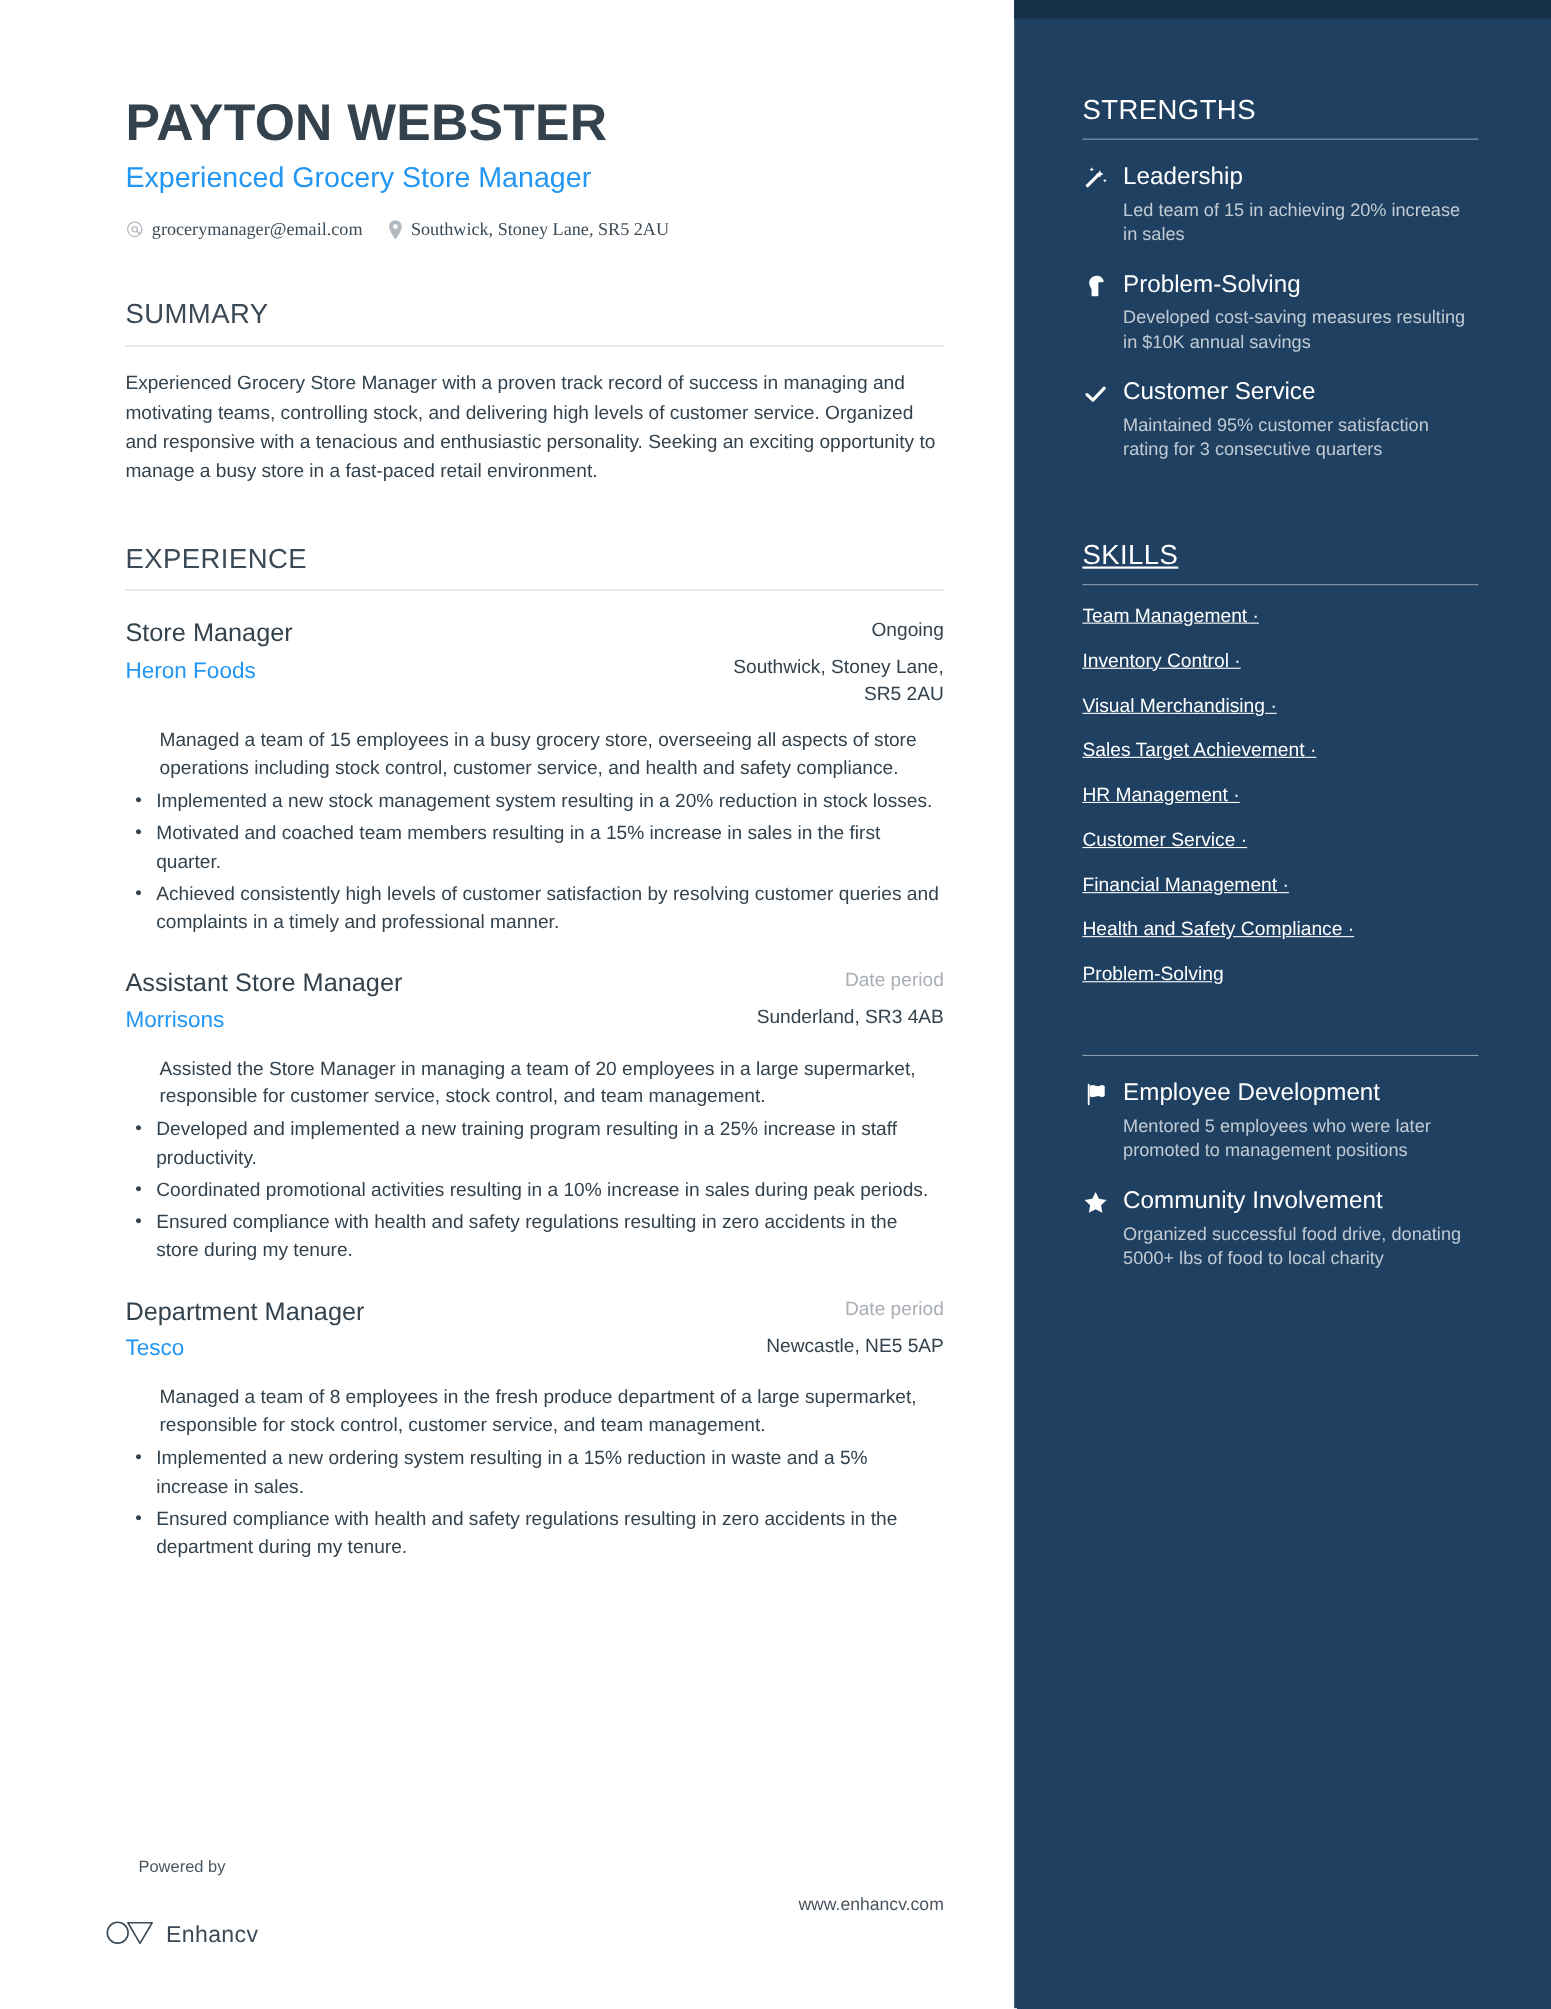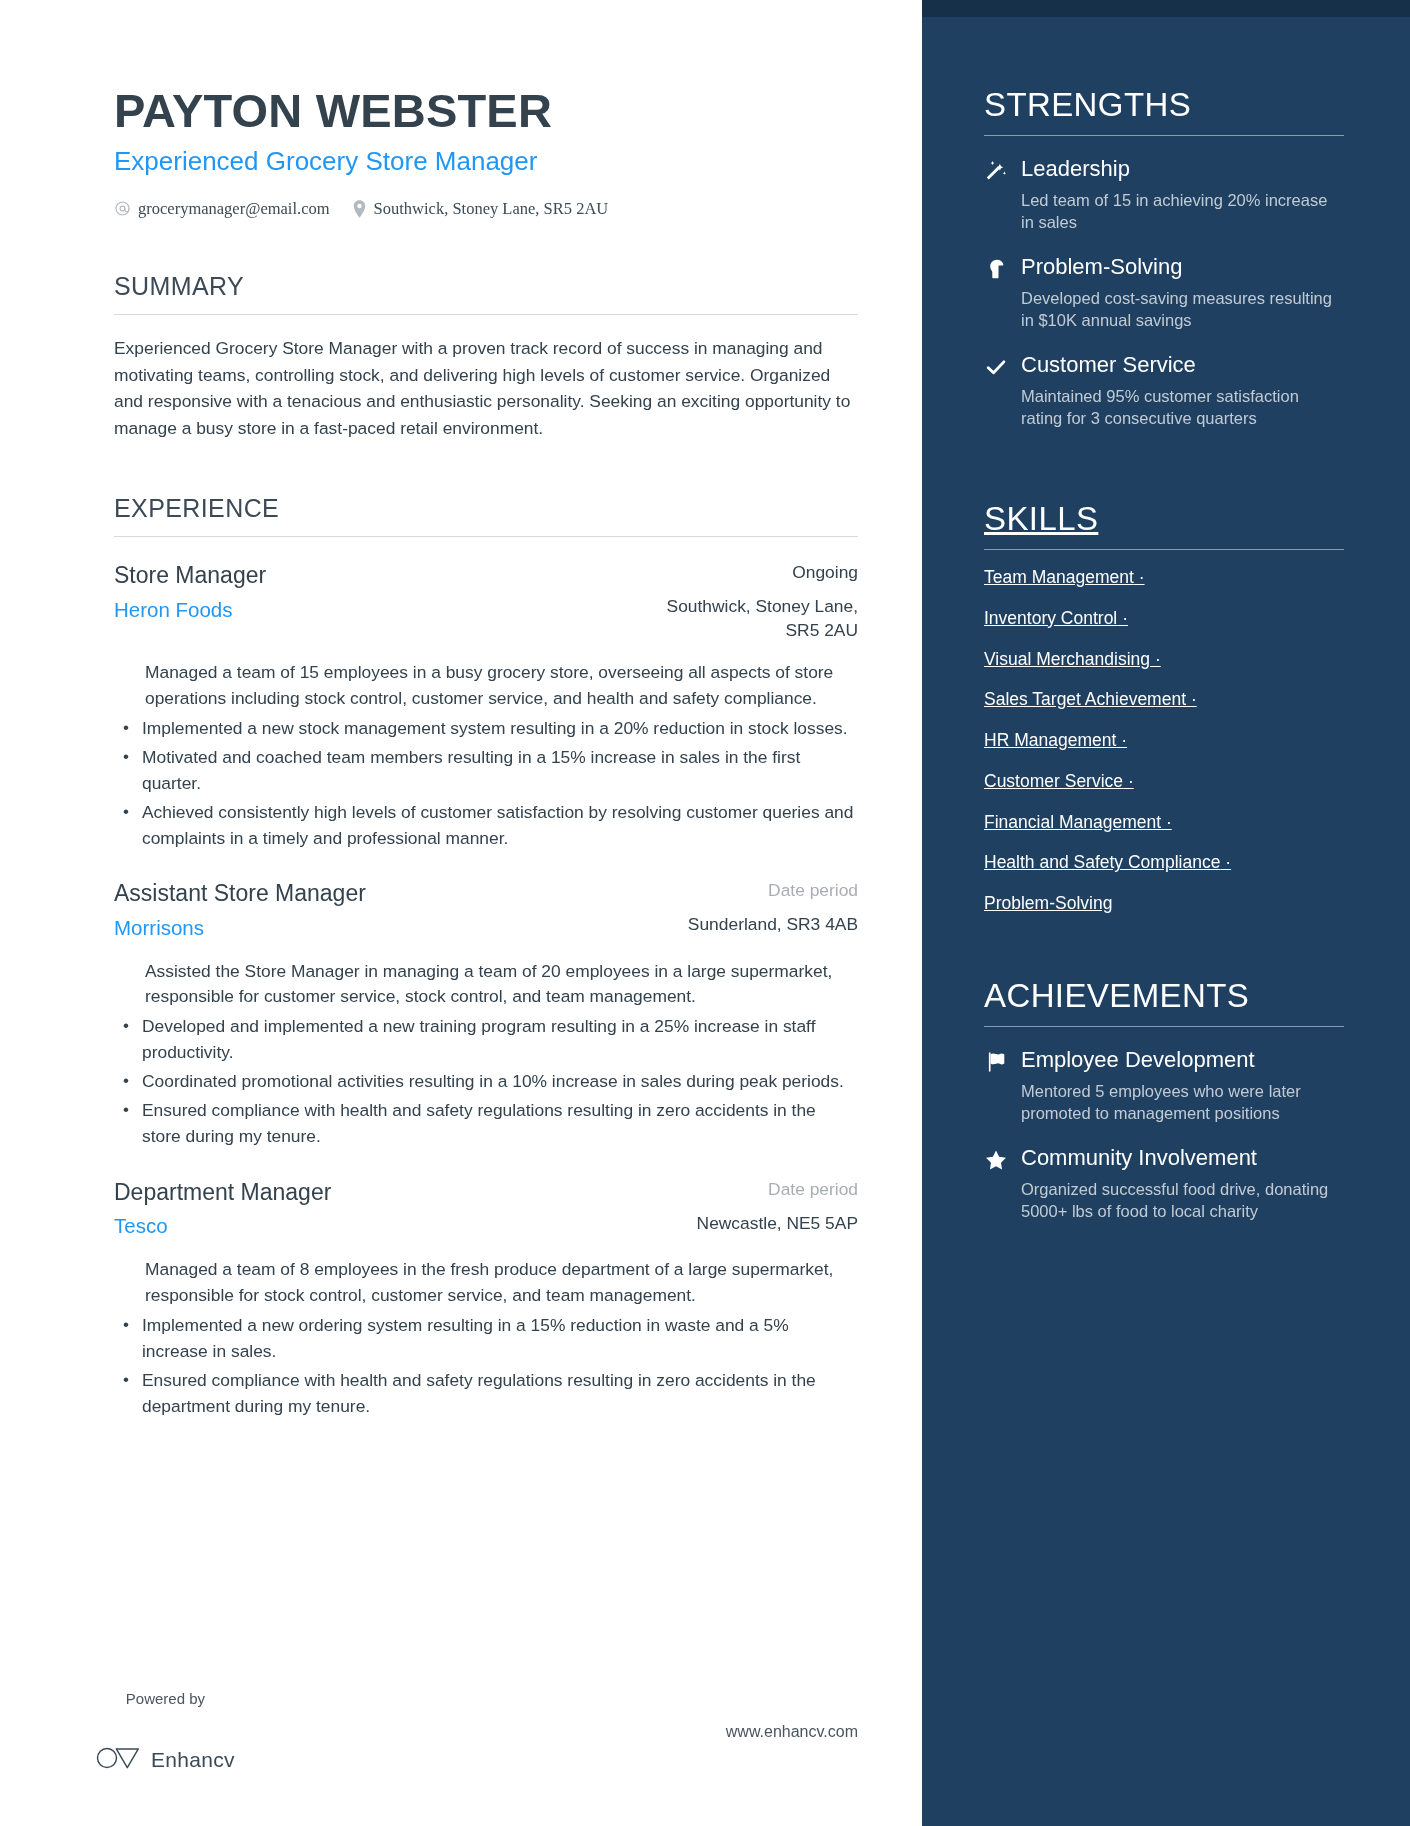--- a/index.html
+++ b/index.html
@@ -166,21 +166,21 @@
     position: relative;
   }
   .side-top-strip {
     position: absolute;
     top: 0; left: 0; right: 0;
     height: 17px;
     background: #16304a;
   }
   .side-section { margin-bottom: 10px; }
   .side-title {
-    font-size: 33px;
+    font-size: 25px;
     font-weight: 400;
     letter-spacing: 0.4px;
     color: #ffffff;
     padding-bottom: 11px;
   }
   .side-rule { height: 1px; background: #8b9cac; width: 100%; }
 
   .strength { margin-top: 20px; display: flex; gap: 13px; align-items: flex-start; }
   .s-icon {
     width: 24px;
@@ -390,21 +390,20 @@
           <div class="skill"><span>Sales Target Achievement</span><span class="sep"> ·</span></div>
           <div class="skill"><span>HR Management</span><span class="sep"> ·</span></div>
           <div class="skill"><span>Customer Service</span><span class="sep"> ·</span></div>
           <div class="skill"><span>Financial Management</span><span class="sep"> ·</span></div>
           <div class="skill"><span>Health and Safety Compliance</span><span class="sep"> ·</span></div>
           <div class="skill"><span>Problem-Solving</span></div>
         </div>
     </div>
 
     <div class="side-section sec-gap-ach">
-      <div class="side-title">ACHIEVEMENTS</div>
       <div class="side-rule"></div>
       <div id="achievements-container">
           <div class="strength">
             <div class="s-icon">
               <svg width="23" height="22" viewBox="0 0 24 24" fill="none" stroke="currentColor" stroke-width="1.8" stroke-linecap="round" stroke-linejoin="round">
                 <path d="M4.6 2.3v19.4"></path>
                 <path d="M6.4 4.1c3.2-2 6.4 2 9.6 0 1.2-.8 2.4-.6 3.6 0v9c-1.2.8-2.4.8-3.6 0-3.2-2-6.4 2-9.6 0V4.1z" fill="currentColor" stroke="none"></path>
                 <path d="M6.4 4.1c3.2-2 6.4 2 9.6 0 1.2-.8 2.4-.6 3.6 0v9c-1.2.8-2.4.8-3.6 0-3.2-2-6.4 2-9.6 0V4.1z"></path>
               </svg>
             </div>

